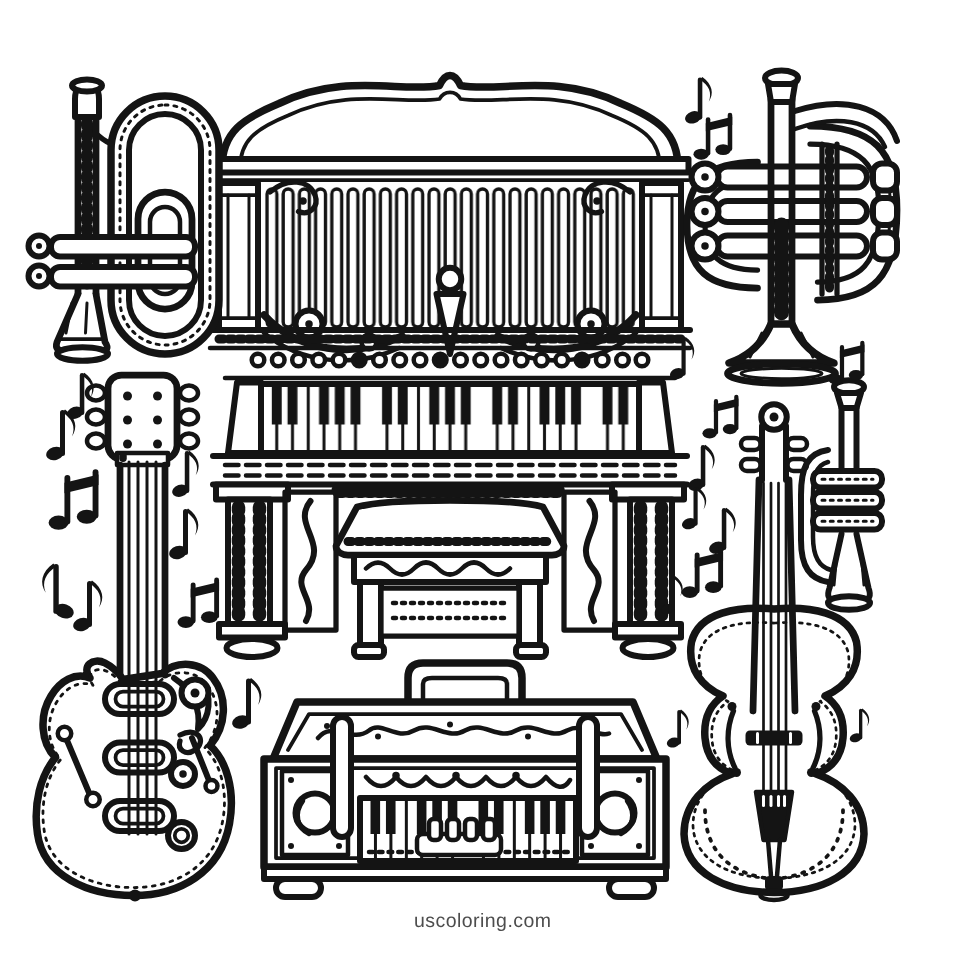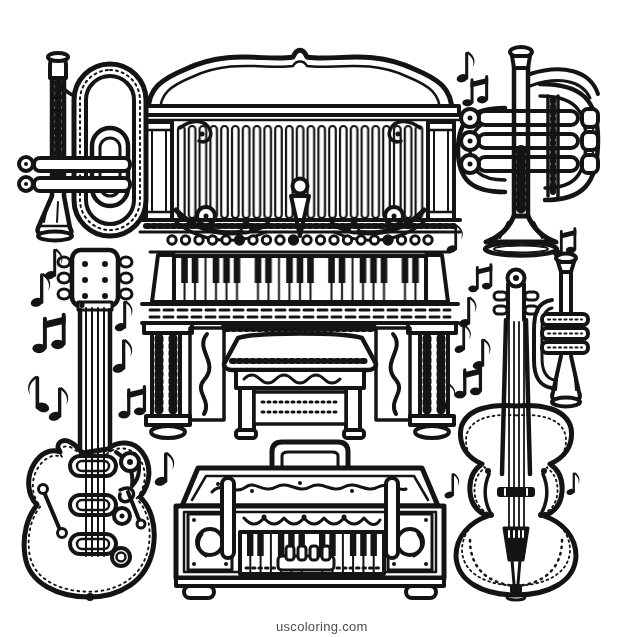--- a/index.html
+++ b/index.html
@@ -4,21 +4,21 @@
 <style>
   html,body{margin:0;padding:0;}
   .page{
     position:relative;width:637px;height:637px;overflow:hidden;
     background:var(--bg,#ffffff);
     font-family:"Liberation Sans",sans-serif;
   }
   .canvas{position:absolute;left:0;top:0;color:var(--ink,#141414);}
   .canvas *{stroke-linecap:round;stroke-linejoin:round;}
   .watermark{
-    position:absolute;left:276px;top:619px;
+    position:absolute;left:276px;top:606px;
     font-size:13px;letter-spacing:.3px;color:var(--wm,#4d4d4d);
   }
 </style>
 </head>
 <body>
 
 <div class="page">
 <svg class="canvas" width="637" height="637" viewBox="0 0 637 637" xmlns="http://www.w3.org/2000/svg">
   <defs>
     <pattern id="pp" x="176" y="124" width="10.8" height="96" patternUnits="userSpaceOnUse">

